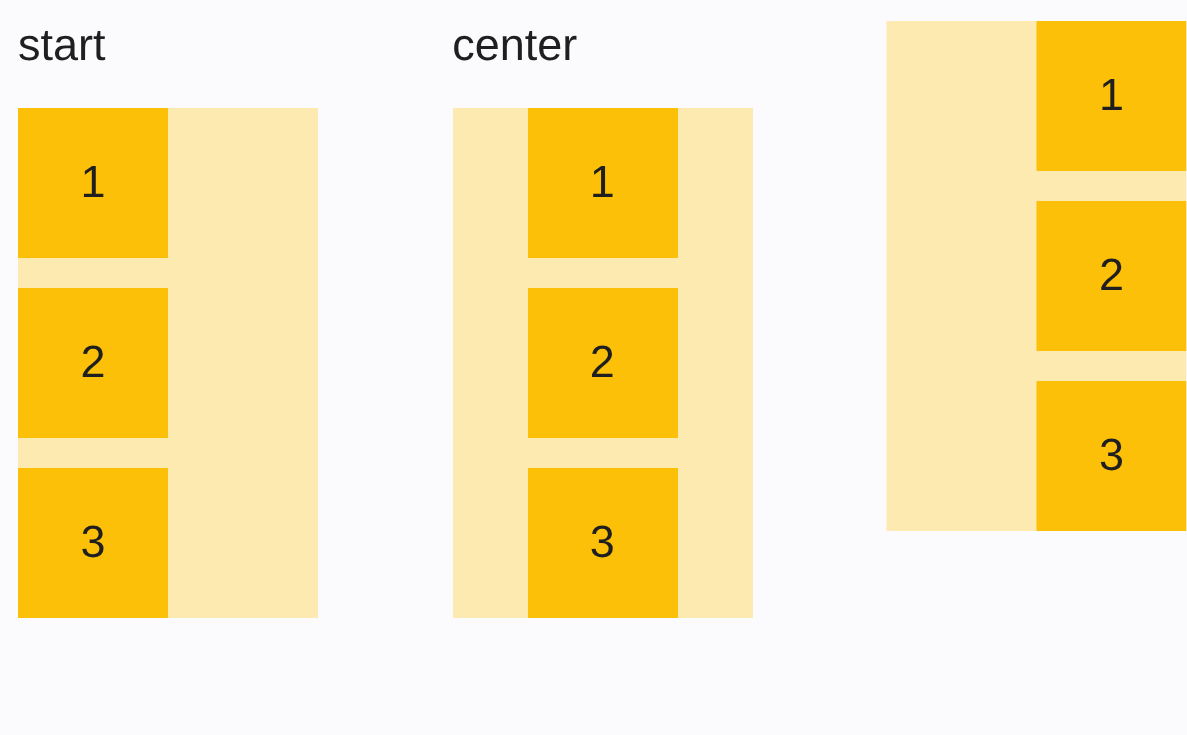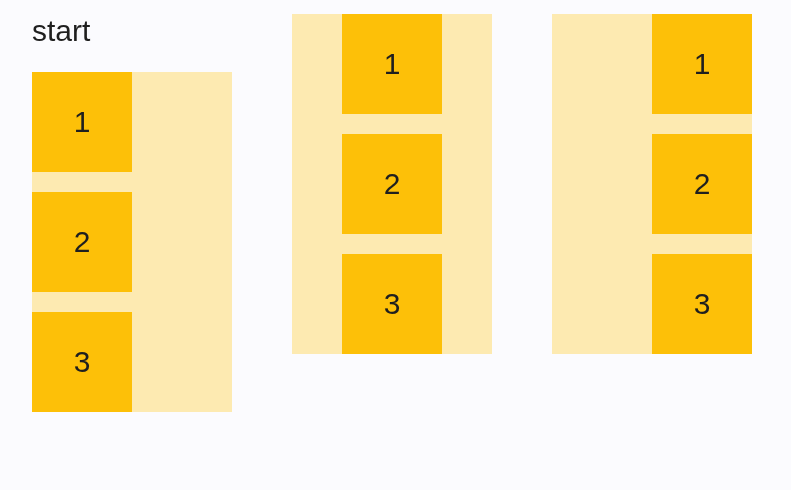--- a/index.html
+++ b/index.html
@@ -10,22 +10,23 @@
     width: 791px;
     height: 490px;
     overflow: hidden;
     background: var(--page-background, #FBFBFE);
     font-family: "Liberation Sans", sans-serif;
     -webkit-font-smoothing: antialiased;
   }
   .canvas {
     display: flex;
     gap: 60px;
-    padding: 14px 0 0 32px;
+    padding: 14px 0 0 12px;
     box-sizing: border-box;
+    justify-content: space-between;
   }
   .group {
     width: 200px;
     flex: 0 0 auto;
   }
   .group-label {
     margin: 0 0 24px 0;
     font-size: 30px;
     line-height: 34px;
     font-weight: 400;
@@ -66,20 +67,21 @@
   <section class="group">
     <h2 class="group-label">start</h2>
     <div class="track align-start">
       <div class="item">1</div>
       <div class="item">2</div>
       <div class="item">3</div>
     </div>
   </section>
 
   <section class="group">
+    <h2 class="group-label">center</h2>
     <div class="track align-center">
       <div class="item">1</div>
       <div class="item">2</div>
       <div class="item">3</div>
     </div>
   </section>
 
   <section class="group">
     <div class="track align-end">
       <div class="item">1</div>

